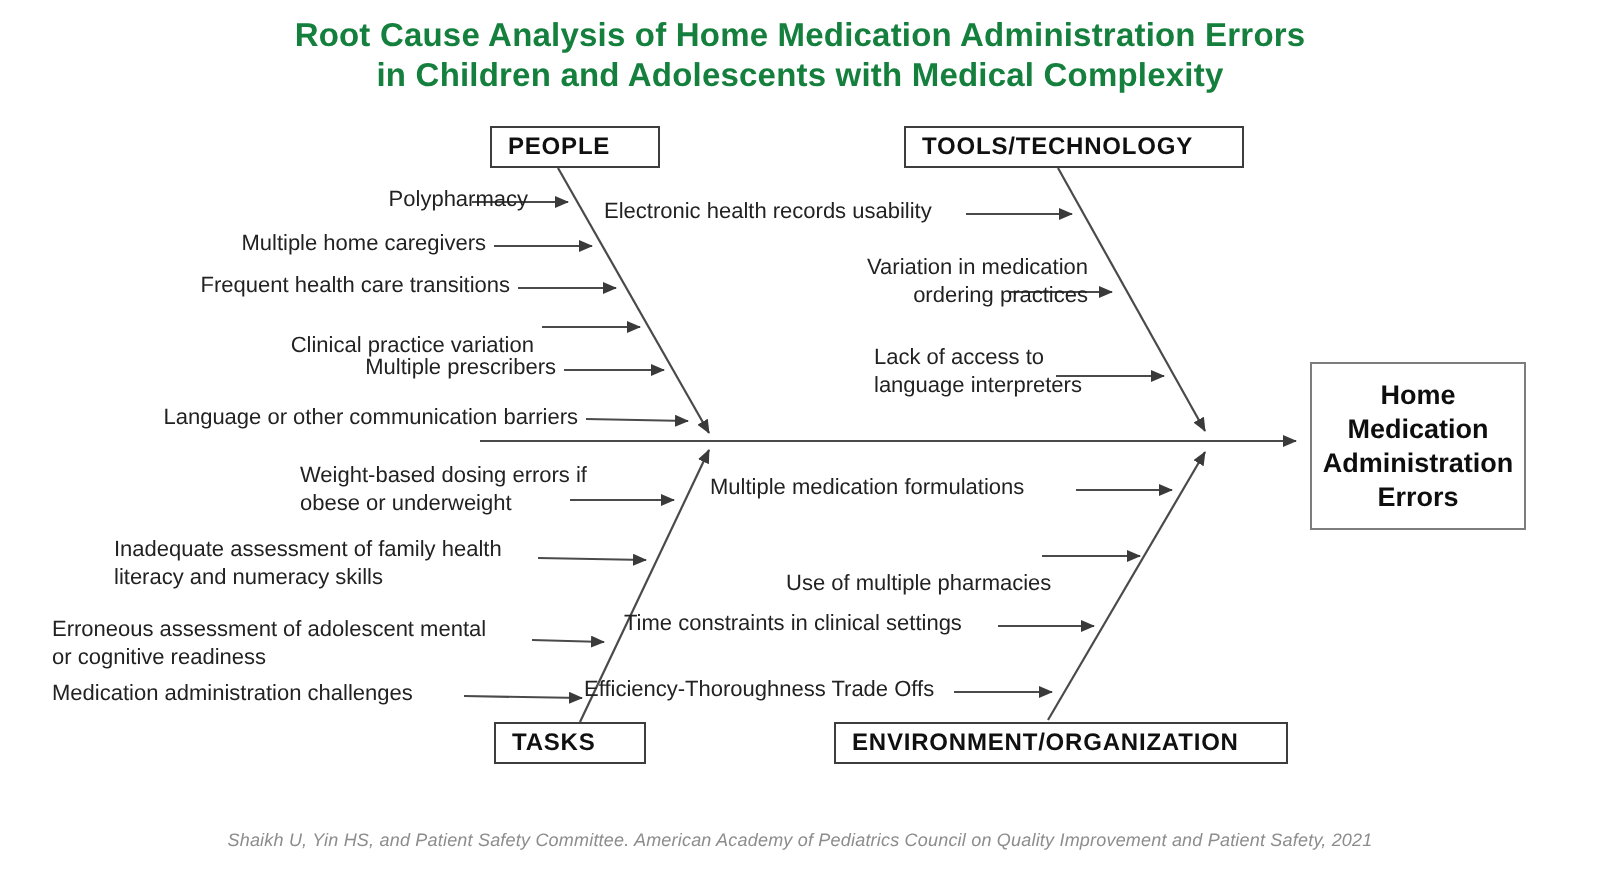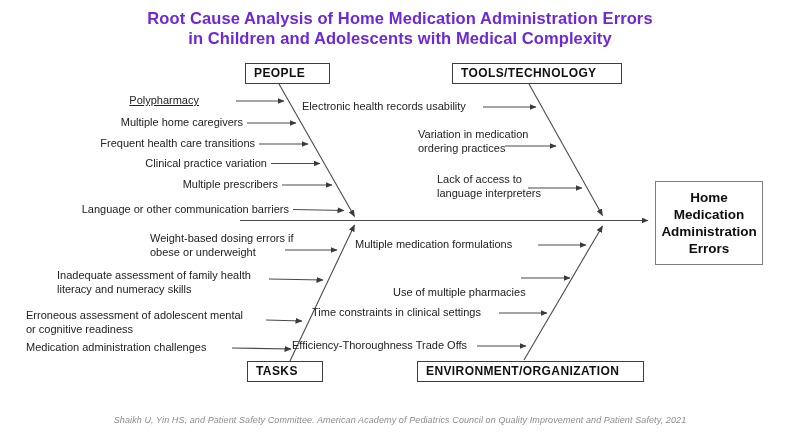--- a/index.html
+++ b/index.html
@@ -14,21 +14,21 @@
   }
   .title {
     position: absolute;
     top: 8px;
     left: 0;
     width: 100%;
     text-align: center;
     font-weight: bold;
     font-size: 16.5px;
     line-height: 20px;
-    color: #6d28d9;
+    color: #15803d;
     letter-spacing: 0.1px;
   }
   svg.lines { position: absolute; left: 0; top: 0; }
   .cause {
     position: absolute;
     font-size: 11px;
     line-height: 13.5px;
     color: #222222;
     white-space: nowrap;
   }
@@ -123,29 +123,29 @@
     </g>
   </svg>
 
   <div class="catbox" style="left:245px; top:63px;">PEOPLE</div>
   <div class="catbox" style="left:452px; top:63px;">TOOLS/TECHNOLOGY</div>
   <div class="catbox" style="left:247px; top:361px;">TASKS</div>
   <div class="catbox" style="left:417px; top:361px;">ENVIRONMENT/ORGANIZATION</div>
 
   <div class="effect-box">Home Medication Administration Errors</div>
 
-  <div class="cause r" style="right:601px; top:94px;text-decoration:underline;">Polypharmacy</div>
+  <div class="cause r" style="right:536px; top:94px;">Polypharmacy</div>
   <div class="cause r" style="right:557px; top:116px;">Multiple home caregivers</div>
   <div class="cause r" style="right:545px; top:137px;">Frequent health care transitions</div>
-  <div class="cause r" style="right:533px; top:157px;">Clinical practice variation</div>
+  <div class="cause r" style="right:533px; top:167px;">Clinical practice variation</div>
   <div class="cause r" style="right:522px; top:178px;">Multiple prescribers</div>
   <div class="cause r" style="right:511px; top:203px;">Language or other communication barriers</div>
 
   <div class="cause" style="left:302px; top:100px;">Electronic health records usability</div>
-  <div class="cause wrap" style="left:418px; top:128px; width:126px;">Variation in medication ordering practices</div>
+  <div class="cause wrap" style="left:418px; top:128px; width:126px;text-align:right;">Variation in medication ordering practices</div>
   <div class="cause wrap" style="left:437px; top:173px; width:112px;">Lack of access to language interpreters</div>
 
   <div class="cause wrap" style="left:150px; top:232px; width:158px;">Weight-based dosing errors if obese or underweight</div>
   <div class="cause wrap" style="left:57px; top:269px; width:208px;">Inadequate assessment of family health literacy and numeracy skills</div>
   <div class="cause wrap" style="left:26px; top:309px; width:222px;">Erroneous assessment of adolescent mental or cognitive readiness</div>
   <div class="cause" style="left:26px; top:341px;">Medication administration challenges</div>
 
   <div class="cause" style="left:355px; top:238px;">Multiple medication formulations</div>
   <div class="cause" style="left:370px; top:286px;margin-left:23px;">Use of multiple pharmacies</div>
   <div class="cause" style="left:312px; top:306px;">Time constraints in clinical settings</div>

